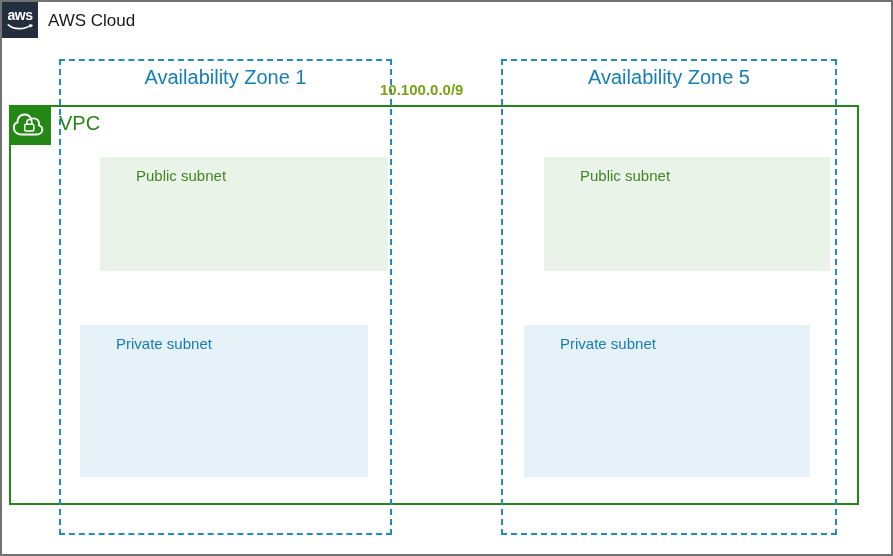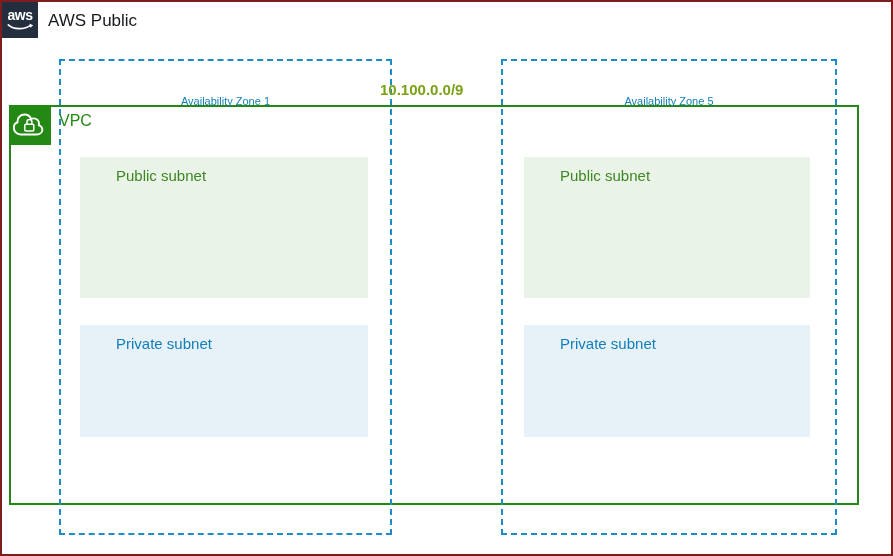--- a/index.html
+++ b/index.html
@@ -5,21 +5,21 @@
   * { margin: 0; padding: 0; box-sizing: border-box; }
   html, body { background: #ffffff; }
   body {
     font-family: "Liberation Sans", sans-serif;
     width: 893px; height: 556px;
   }
   .canvas {
     position: relative;
     width: 893px; height: 556px;
     background: #ffffff;
-    border: 2px solid #7f1d1d;
+    border: 2px solid #737373;
     overflow: hidden;
   }
   
   .aws-logo {
     position: absolute; left: 0; top: 0;
     width: 36px; height: 36px;
     background: #232F3E;
     display: flex; flex-direction: column;
     align-items: center; justify-content: center;
     z-index: 6;
@@ -42,67 +42,66 @@
   }
   .vpc-icon {
     position: absolute; left: 7px; top: 103px;
     width: 42px; height: 40px;
     background: #248814;
     z-index: 5;
     display: flex; align-items: center; justify-content: center;
   }
   .vpc-label {
     position: absolute; left: 57px; top: 110px;
-    font-size: 16px; color: #248814; z-index: 5; white-space: nowrap;
+    font-size: 20px; color: #248814; z-index: 5; white-space: nowrap;
   }
   .vpc-cidr {
     position: absolute; left: 378px; top: 79px;
     font-size: 15px; font-weight: 700; color: #7AA116;
     z-index: 5; white-space: nowrap;
   }
   
   .az-box {
     position: absolute; top: 57px; height: 476px;
     border: 2px dashed #1E8CC8;
     z-index: 2;
   }
   .az-box.az-1 { left: 57px;  width: 333px; }
   .az-box.az-2 { left: 499px; width: 336px; }
   .az-label {
     position: absolute; left: 0; top: 5px; width: 100%;
-    text-align: center; font-size: 11px; color: #147EBA;
+    text-align: center; font-size: 20px; color: #147EBA;
     white-space: nowrap;
-    margin-top: 29px;
   }
   
   .subnet {
     position: absolute; z-index: 3;
     padding: 10px 0 0 36px;
     font-size: 15px;
   }
   .subnet.public  { background: #E9F3E8; color: #3F8624; }
   .subnet.private { background: #E6F1F8; color: #147EBA; }
   .subnet.az1 { left: 78px;  width: 288px; }
   .subnet.az2 { left: 522px; width: 286px; }
-  .subnet.row-public  { top: 155px; height: 141px; }
-  .subnet.row-private { top: 323px; height: 112px; }
+  .subnet.row-public  { top: 155px; height: 114px; margin-left: 20px; }
+  .subnet.row-private { top: 323px; height: 152px; }
 </style>
 </head>
 <body>
 
 <div class="canvas">
 
   <div class="aws-logo">
     <span class="aws-logo-text">aws</span>
     <svg class="aws-logo-swoosh" width="28" height="9" viewBox="0 0 30 10">
       <path d="M2 2 C 8 7.6, 20 7.6, 26.5 2.6" fill="none" stroke="#ffffff" stroke-width="1.8" stroke-linecap="round"></path>
       <path d="M25.6 0.8 L29.6 2.4 L26.6 5.2 Z" fill="#ffffff"></path>
     </svg>
   </div>
-  <span class="aws-cloud-title">AWS Public</span>
+  <span class="aws-cloud-title">AWS Cloud</span>
 
   <div class="vpc-box"></div>
   <div class="vpc-icon">
     <svg width="38" height="34" viewBox="0 0 40 34">
       <path d="M10 27 H27 C30.4 27 33 24.8 33 22 C33 19.8 31.4 18 29.2 17.3
                C29.4 16.7 29.5 16.1 29.5 15.4 C29.5 12.4 27 10 23.9 10
                C22.9 10 22 10.3 21.2 10.7 C20.1 8 17.4 6 14.2 6
                C10.1 6 6.8 9.2 6.8 13.2 C6.8 13.5 6.8 13.8 6.9 14.1
                C4.6 14.9 3 17 3 19.6 C3 23.7 6.1 27 10 27 Z" fill="none" stroke="#ffffff" stroke-width="2" stroke-linejoin="round"></path>
       <rect x="14.5" y="16.2" width="9.5" height="7" rx="1.2" fill="none" stroke="#ffffff" stroke-width="1.6"></rect>

